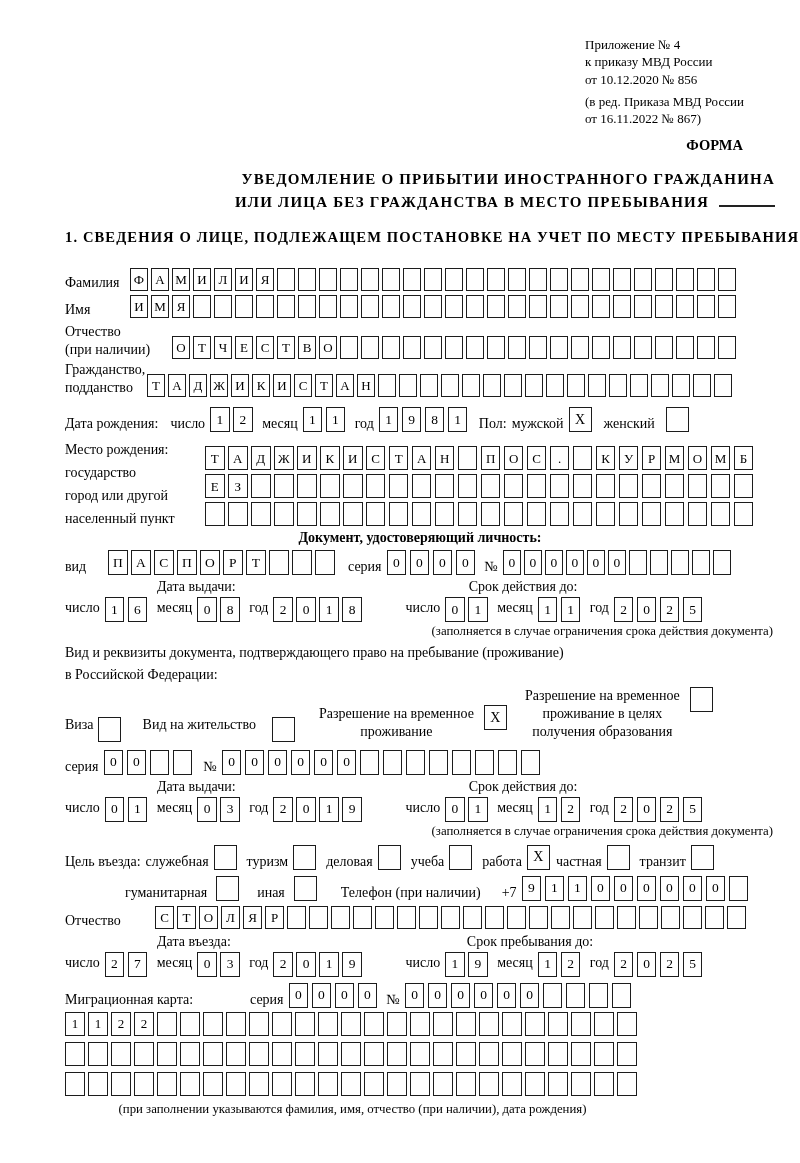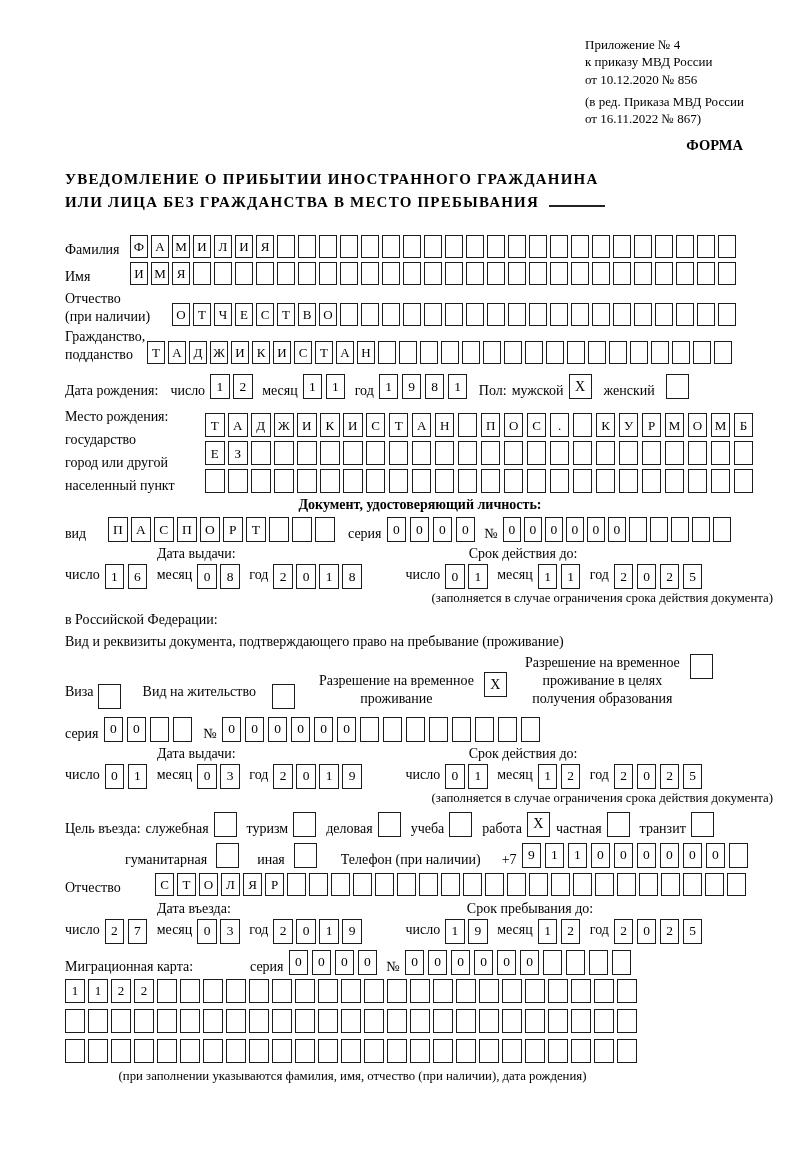--- a/index.html
+++ b/index.html
@@ -10,21 +10,21 @@
     background:#ffffff;color:#000;
     font-family:"Liberation Serif","DejaVu Serif",serif;
     box-sizing:border-box;
     padding:36px 25px 0 65px;
     overflow:hidden;
   }
   
   .ref{width:190px;margin-left:auto;font-size:13px;line-height:1.33;}
   .ref div:nth-child(4){margin-top:5px;}
   .forma{margin-top:10px;text-align:right;padding-right:32px;font-weight:bold;font-size:14.5px;}
-  .title{margin-top:14px;text-align:left;font-weight:bold;font-size:15px;letter-spacing:1.2px;line-height:1.5;}
+  .title{margin-top:14px;text-align:right;font-weight:bold;font-size:15px;letter-spacing:1.2px;line-height:1.5;}
   .under{display:inline-block;width:56px;border-bottom:2px solid #222;height:12px;margin-left:10px;}
   .s1{margin-top:16px;font-weight:bold;font-size:14.6px;letter-spacing:1.1px;white-space:nowrap;}
 
   .row{display:flex;align-items:flex-end;font-size:14px;}
   .lab{flex:none;}
   .lab2{flex:none;line-height:1.28;}
   .cells{display:flex;flex:none;}
   .cell{
     flex:none;width:16px;height:21px;border:1.6px solid #1c1c1c;margin-right:3px;
     display:flex;align-items:center;justify-content:center;
@@ -70,20 +70,21 @@
     <div>от 16.11.2022 № 867)</div>
   </div>
 
   <div class="forma">ФОРМА</div>
 
   <div class="title">
     <div>УВЕДОМЛЕНИЕ О ПРИБЫТИИ ИНОСТРАННОГО ГРАЖДАНИНА</div>
     <div><span>ИЛИ ЛИЦА БЕЗ ГРАЖДАНСТВА В МЕСТО ПРЕБЫВАНИЯ</span><span class="under"></span></div>
   </div>
 
+  <div class="s1">1. СВЕДЕНИЯ О ЛИЦЕ, ПОДЛЕЖАЩЕМ ПОСТАНОВКЕ НА УЧЕТ ПО МЕСТУ ПРЕБЫВАНИЯ</div>
 
   <div class="row mt20" style="margin-top:22px">
     <div class="lab" style="width:65px">Фамилия</div>
     <div class="cells">
         <span class="cell">Ф</span>
         <span class="cell">А</span>
         <span class="cell">М</span>
         <span class="cell">И</span>
         <span class="cell">Л</span>
         <span class="cell">И</span>
@@ -414,22 +415,22 @@
       <div class="cells d">
           <span class="cell">2</span>
           <span class="cell">0</span>
           <span class="cell">2</span>
           <span class="cell">5</span>
         </div>
     </div>
   </div>
   <div class="note mt2">(заполняется в случае ограничения срока действия документа)</div>
 
+  <div class="docline mt6">Вид и реквизиты документа, подтверждающего право на пребывание (проживание)</div>
   <div class="docline mt6">в Российской Федерации:</div>
-  <div class="docline mt6">Вид и реквизиты документа, подтверждающего право на пребывание (проживание)</div>
 
   <div class="row mt4">
     <div class="opt">
       <span>Виза</span>
       <span class="cbx" style="margin-left:4px"></span>
     </div>
     <div class="opt" style="margin-left:22px">
       <span>Вид на жительство</span>
       <span class="cbx" style="margin-left:16px"></span>
     </div>

